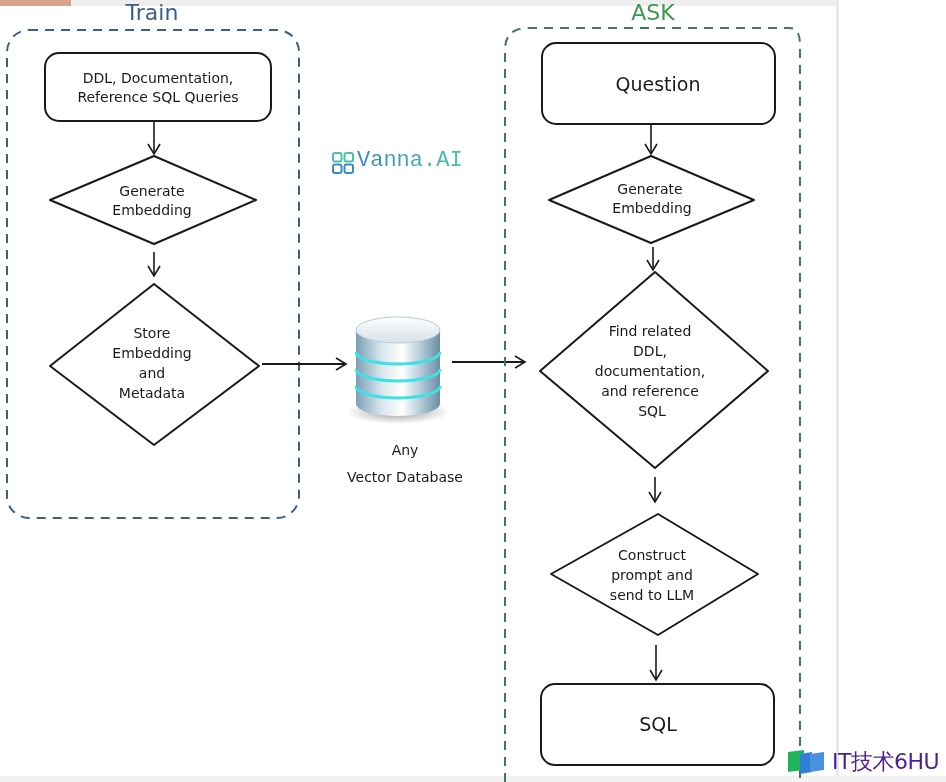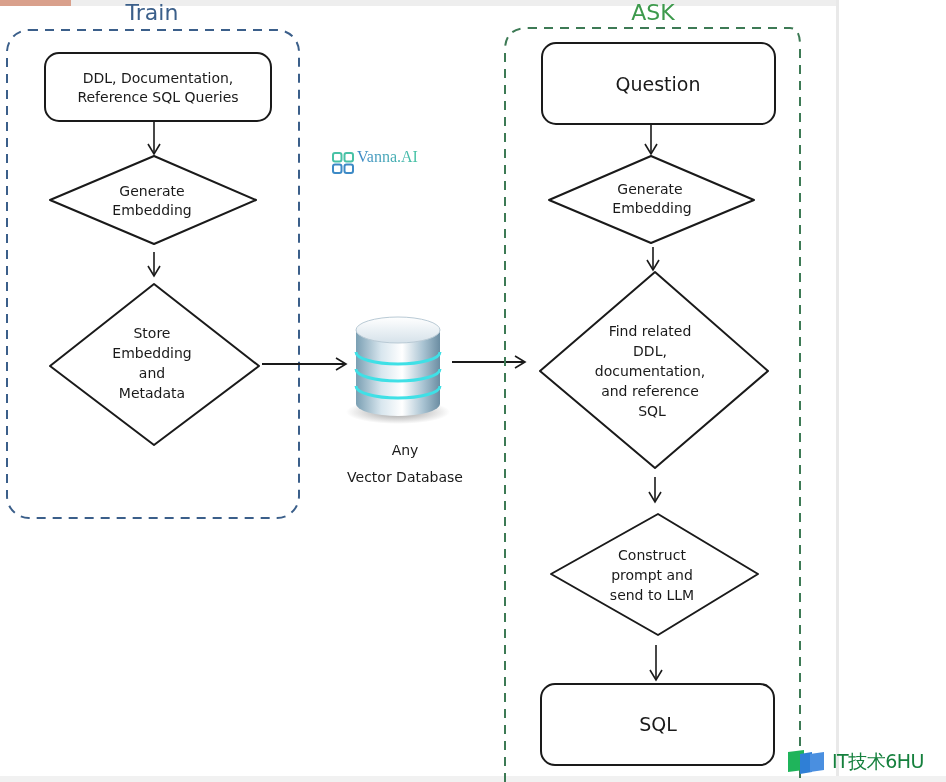--- a/index.html
+++ b/index.html
@@ -11,28 +11,28 @@
     .topbar { position: absolute; left: 0; top: 0; width: 838px; height: 6px; background: #eeeeee; }
     .topbar-progress { position: absolute; left: 0; top: 0; height: 6px; background: #d9a08c; }
     .right-divider { position: absolute; left: 836px; top: 0; width: 3px; height: 782px; background: #e9e9e9; }
     .bottom-strip { position: absolute; left: 0; top: 776px; width: 946px; height: 6px; background: #f1f1f1; }
     svg.diagram { position: absolute; left: 0; top: 0; }
     .lbl { font-family: "DejaVu Sans", sans-serif; fill: #1a1a1a; font-size: 14px; }
     .lbl-big { font-size: 19px; }
     .section-title { font-size: 22px; }
     .brand-text {
       position: absolute; left: 357px; top: 148px;
-      font-family: Liberation Serif, serif; font-size: 16px;
+      font-family: Liberation Mono, monospace; font-size: 22px;
       color: #3a9bc4;
       background: linear-gradient(90deg, #3d86c8, #45c4a2);
       -webkit-background-clip: text; background-clip: text; -webkit-text-fill-color: transparent;
     }
     .brand-icon { position: absolute; left: 332px; top: 152px; width: 22px; height: 22px; }
     .watermark { position: absolute; left: 786px; top: 747px; height: 30px; display: flex; align-items: center; }
-    .watermark-text { font-family: "DejaVu Sans", sans-serif; font-size: 19px; color: #15803d; margin-left: 6px; letter-spacing: -0.5px; }
+    .watermark-text { font-family: "DejaVu Sans", sans-serif; font-size: 22px; color: #4c1d95; margin-left: 6px; letter-spacing: -0.5px; }
   </style>
 </head>
 <body>
 
 <div class="topbar">
   <div class="topbar-progress" id="topbar-progress" style="width: 71.23px;"></div>
 </div>
 <div class="right-divider"></div>
 <div class="bottom-strip"></div>
 

